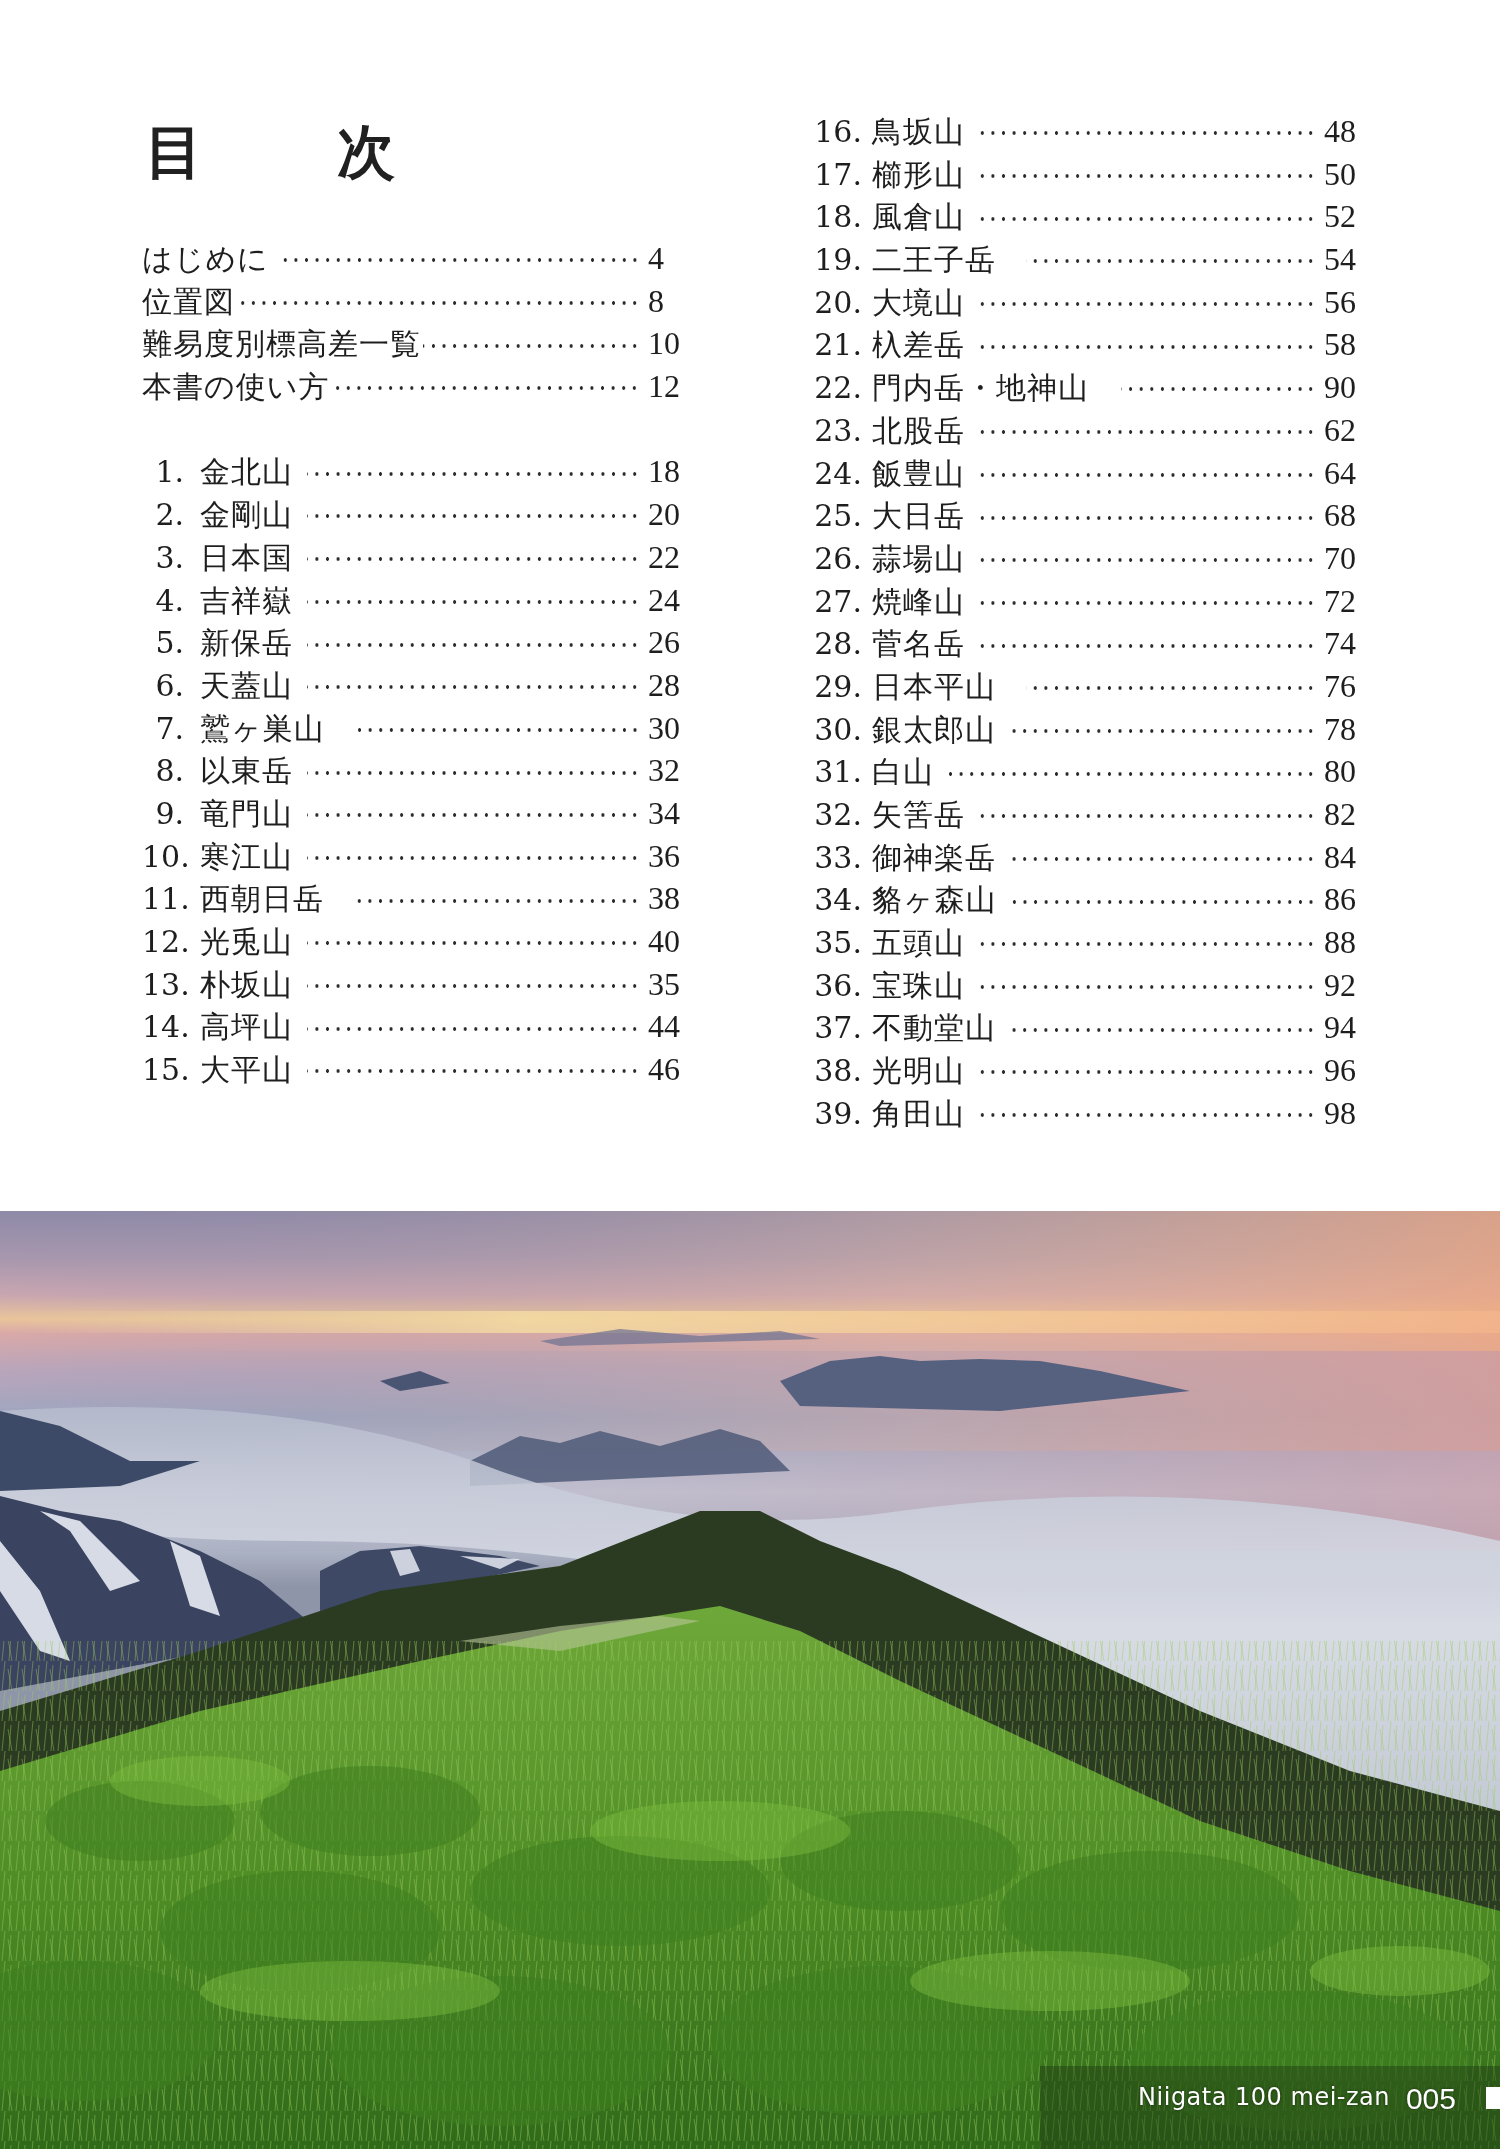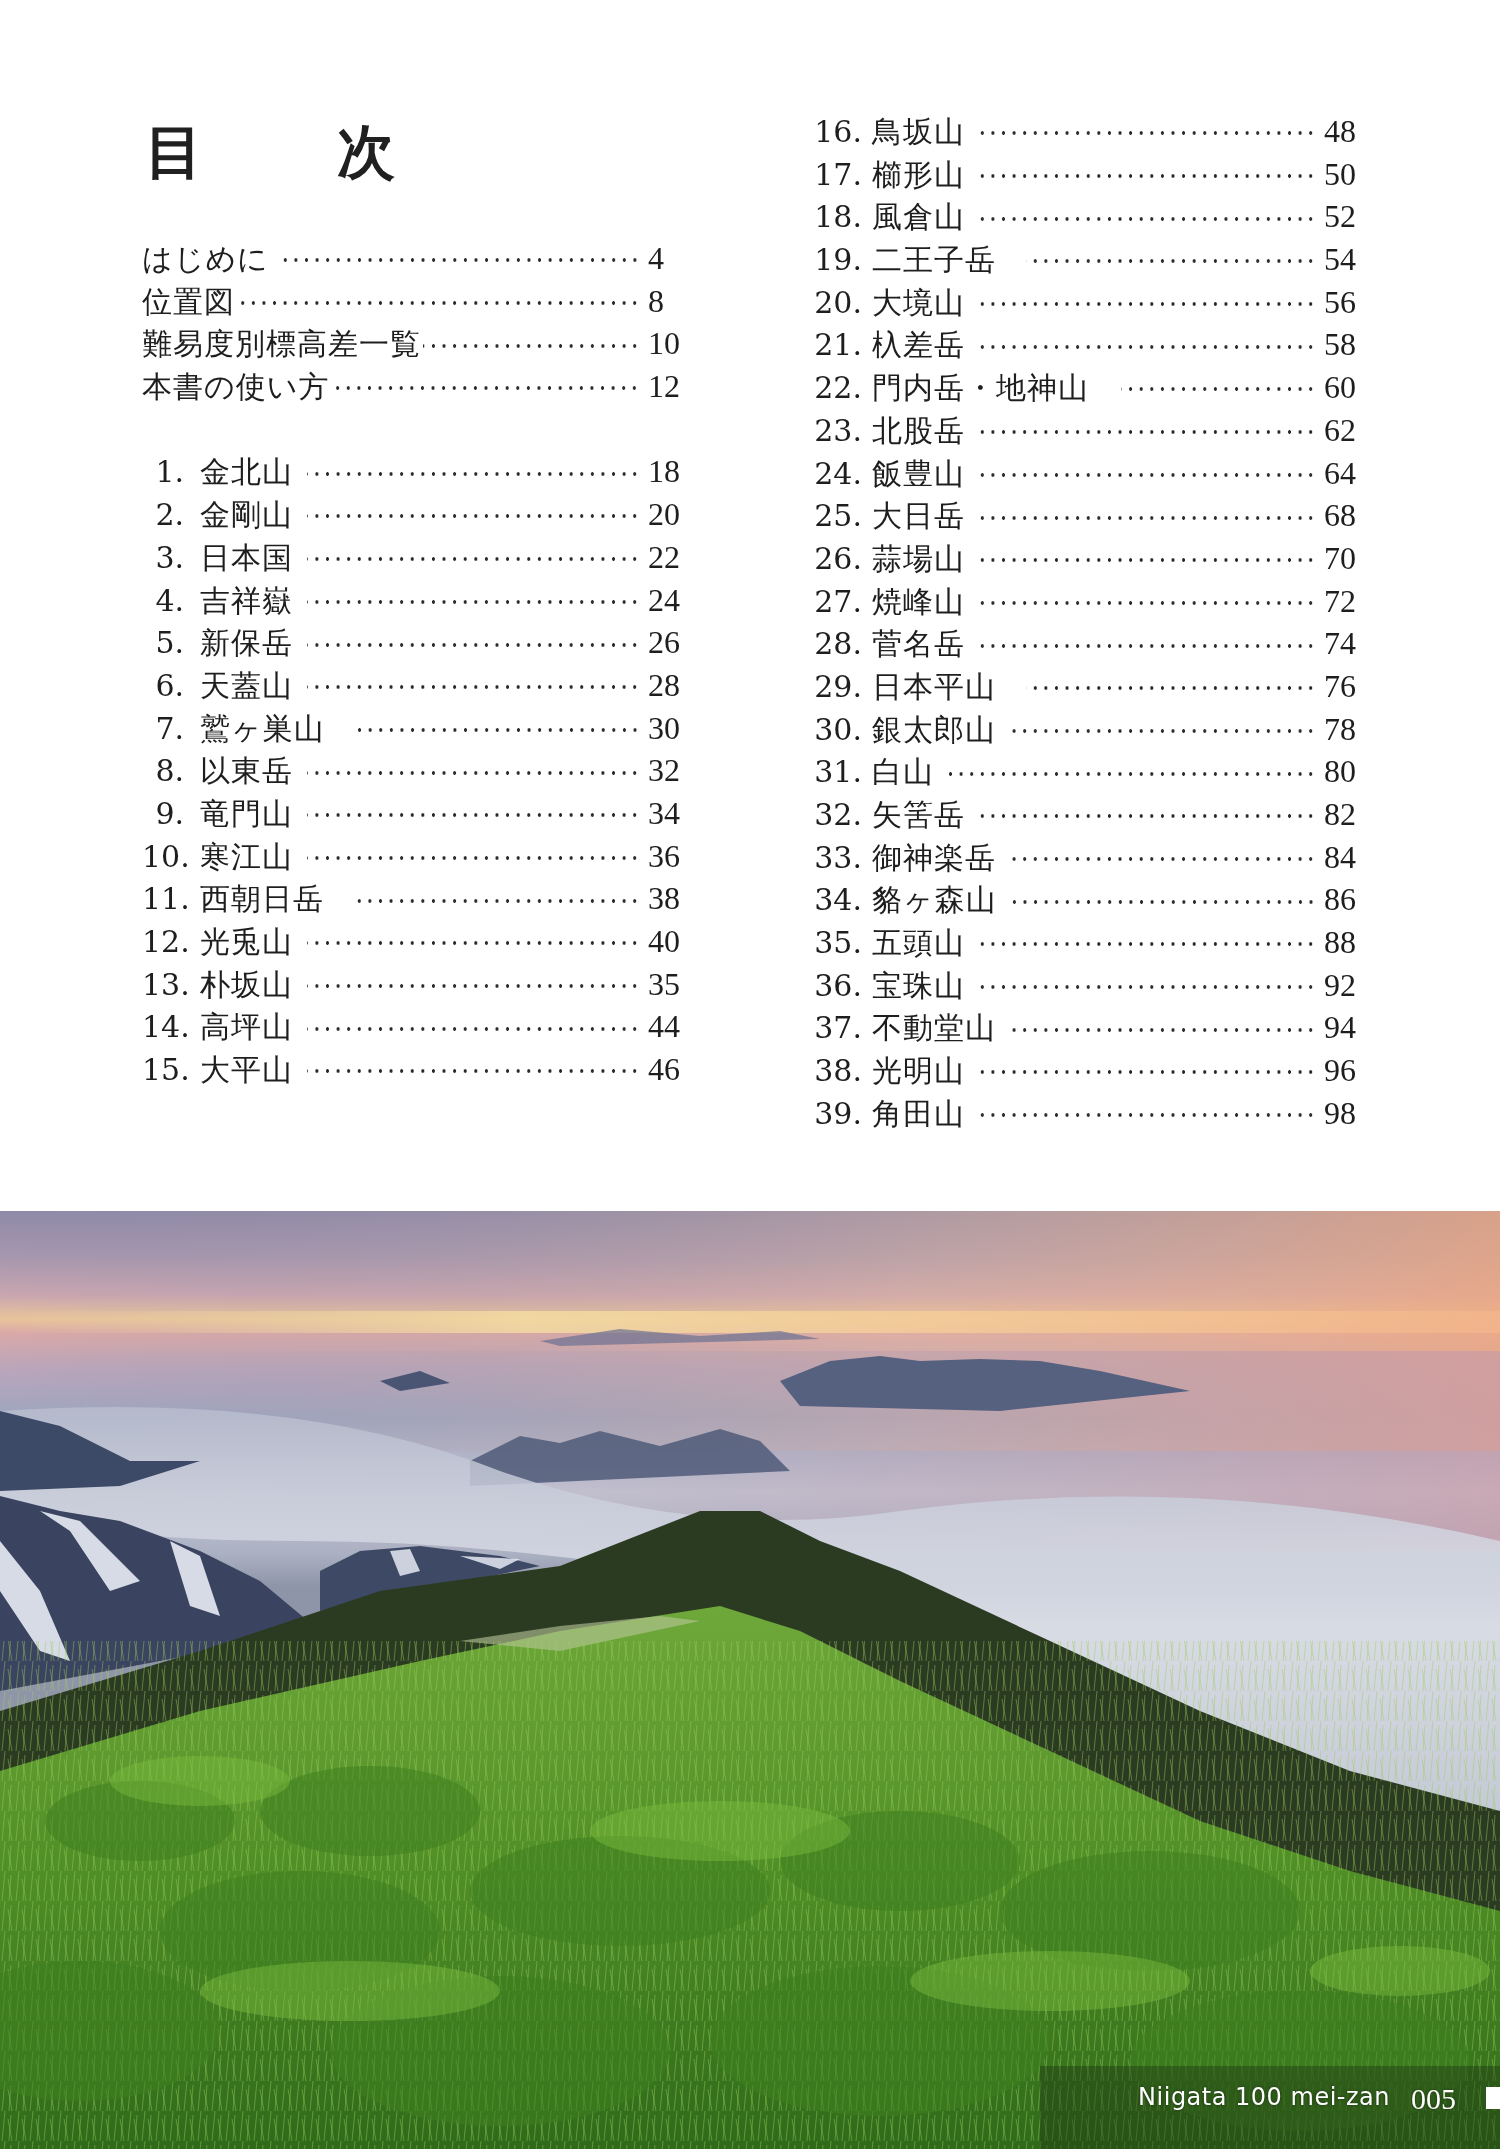--- a/index.html
+++ b/index.html
@@ -50,21 +50,21 @@
   }
   .photo svg { position: absolute; left: 0; top: 0; }
   .footer-caption {
     position: absolute; right: 110px; bottom: 38px;
     font-family: "DejaVu Sans", "Liberation Sans", sans-serif;
     font-size: 24px; color: #ffffff; letter-spacing: 0.5px;
     text-shadow: 0 0 3px rgba(0,0,0,0.5);
   }
   .footer-page {
     position: absolute; right: 44px; bottom: 33px;
-    font-family: Liberation Serif, serif;
+    font-family: Liberation Sans, sans-serif;
     font-size: 30px; color: #ffffff;
     text-shadow: 0 0 3px rgba(0,0,0,0.5);
   }
   .footer-marker {
     position: absolute; right: 0; bottom: 40px; width: 14px; height: 22px;
     background: #ffffff;
   }
 </style>
 </head>
 <body>
@@ -220,21 +220,21 @@
   <div class="row">
       <span class="num">21.</span>
       <span class="label">杁差岳</span>
       <span class="dots"></span>
       <span class="page">58</span>
     </div>
   <div class="row">
       <span class="num">22.</span>
       <span class="label">門内岳・地神山</span>
       <span class="dots" style="margin-left:32px"></span>
-      <span class="page">60</span>
+      <span class="page">90</span>
     </div>
   <div class="row">
       <span class="num">23.</span>
       <span class="label">北股岳</span>
       <span class="dots"></span>
       <span class="page">62</span>
     </div>
   <div class="row">
       <span class="num">24.</span>
       <span class="label">飯豊山</span>

